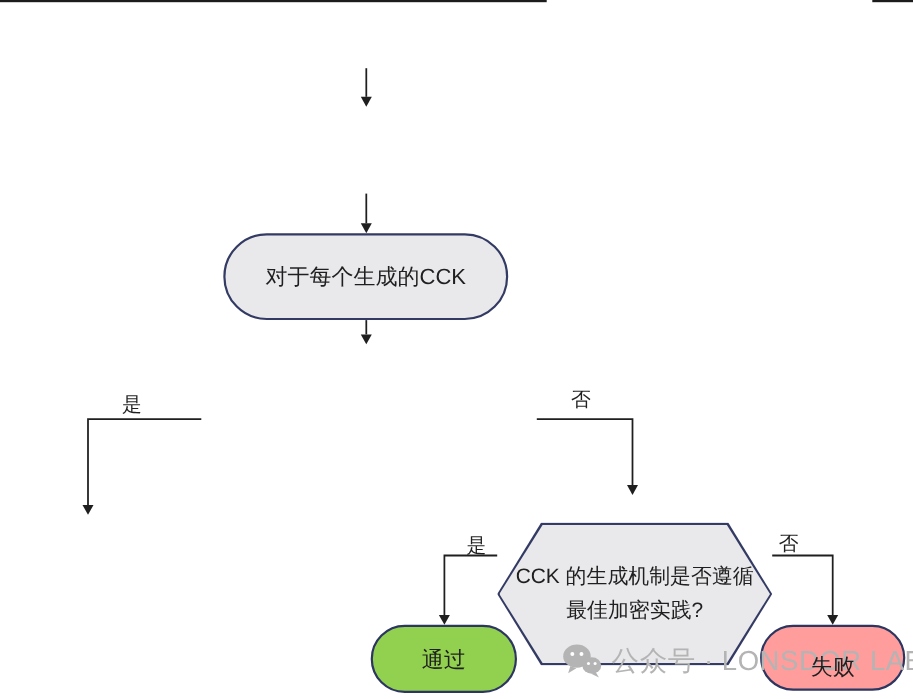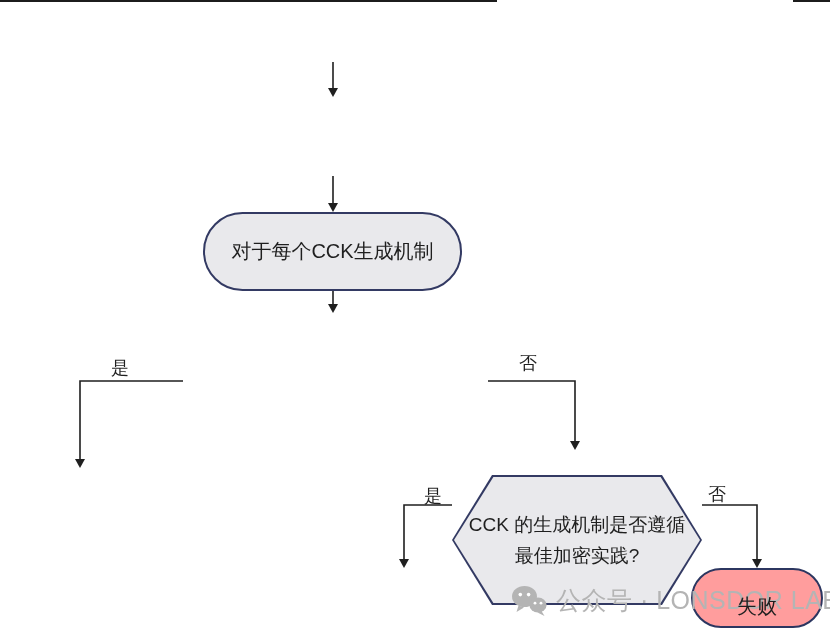--- a/index.html
+++ b/index.html
@@ -70,32 +70,35 @@
       <path d="M75 459 L85 459 L80 468 Z"></path>
       <path d="M570 441 L580 441 L575 450 Z"></path>
       <path d="M399 559 L409 559 L404 568 Z"></path>
       <path d="M752 559 L762 559 L757 568 Z"></path>
     </g>
   </svg>
 
 
 
   <div class="node stadium n-big" style="left:203px;top:212px;width:259px;height:79px;border-radius:40px;">
-    <span>对于每个CCK生成机制</span>
+    <span>对于每个生成的CCK</span>
   </div>
 
 
 
   <div class="hex hex2" style="left:452px;top:475px;width:250px;height:130px;">
     <div class="hex-border"></div>
     <div class="hex-fill"></div>
     <div class="hex-label">CCK 的生成机制是否遵循
 最佳加密实践?</div>
   </div>
 
+  <div class="node terminal t-pass" style="left:337px;top:568px;width:133px;height:62px;border-radius:31px;">
+    <span>通过</span>
+  </div>
 
   <div class="node terminal t-fail" style="left:691px;top:568px;width:132px;height:60px;border-radius:30px;"></div>
 
   <div class="edge-label" style="left:111px;top:356px;">是</div>
   <div class="edge-label" style="left:519px;top:351px;">否</div>
   <div class="edge-label" style="left:424px;top:484px;">是</div>
   <div class="edge-label" style="left:708px;top:482px;">否</div>
 
   <div class="watermark">
     <svg width="36" height="32" viewBox="0 0 36 32">

